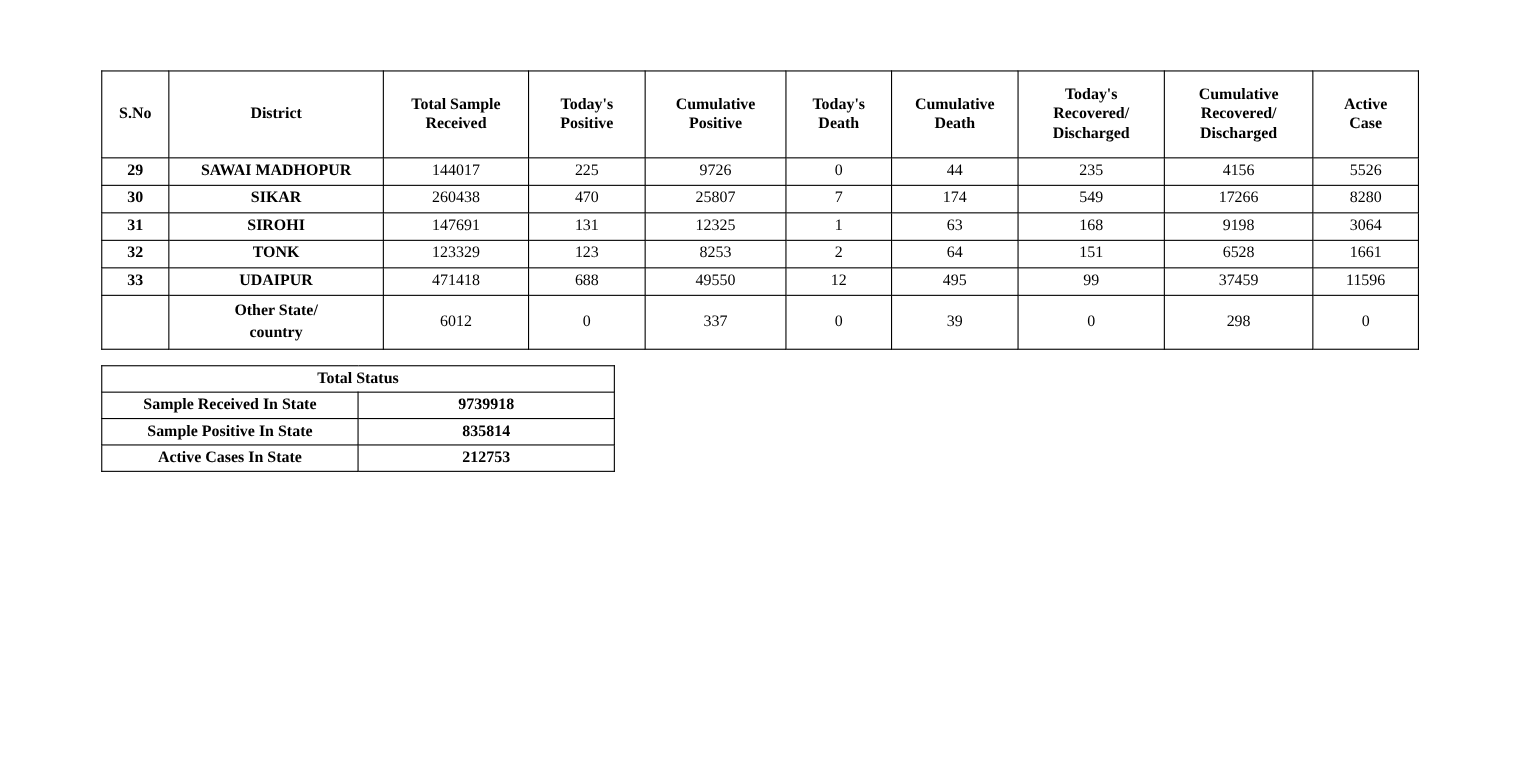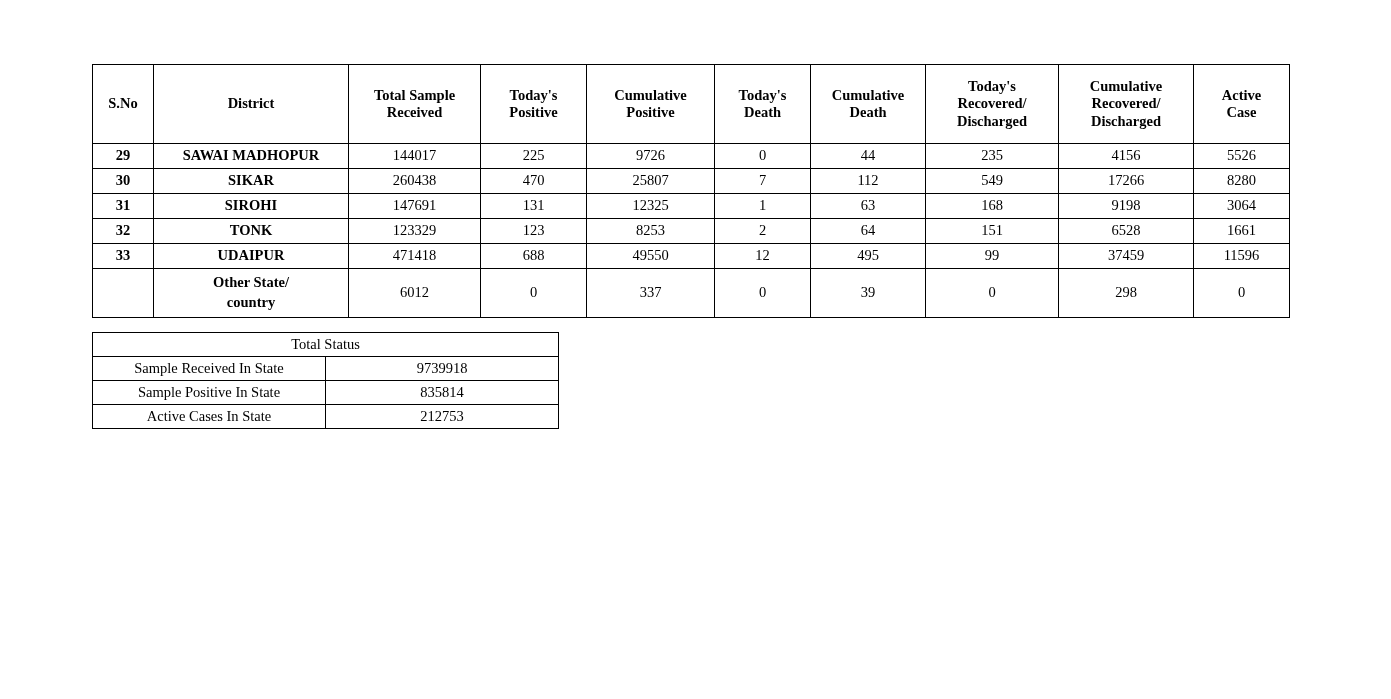--- a/index.html
+++ b/index.html
@@ -87,21 +87,21 @@
   
   #status-table {
     position: absolute;
     left: 92px;
     top: 332px;
     width: 467px;
   }
   #status-table td {
     height: 21px;
     padding: 1px 20px;
-    font-weight: normal;
+    font-weight: bold;
     font-size: 14.5px;
   }
   .s-label { width: 367px; }
   .s-value { width: 99px; }
 </style>
 </head>
 <body>
 
 <div id="left-gutter"></div>
 
@@ -167,21 +167,21 @@
         <td>5526</td>
       </tr>
 
       <tr>
         <td class="sno">30</td>
         <td class="district">SIKAR</td>
         <td>260438</td>
         <td>470</td>
         <td>25807</td>
         <td>7</td>
-        <td>112</td>
+        <td>174</td>
         <td>549</td>
         <td>17266</td>
         <td>8280</td>
       </tr>
 
       <tr>
         <td class="sno">31</td>
         <td class="district">SIROHI</td>
         <td>147691</td>
         <td>131</td>

